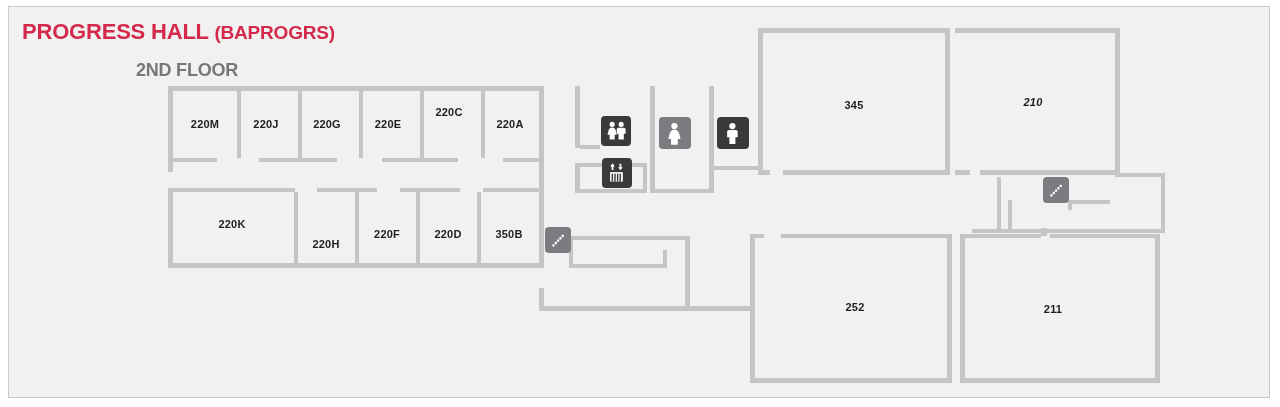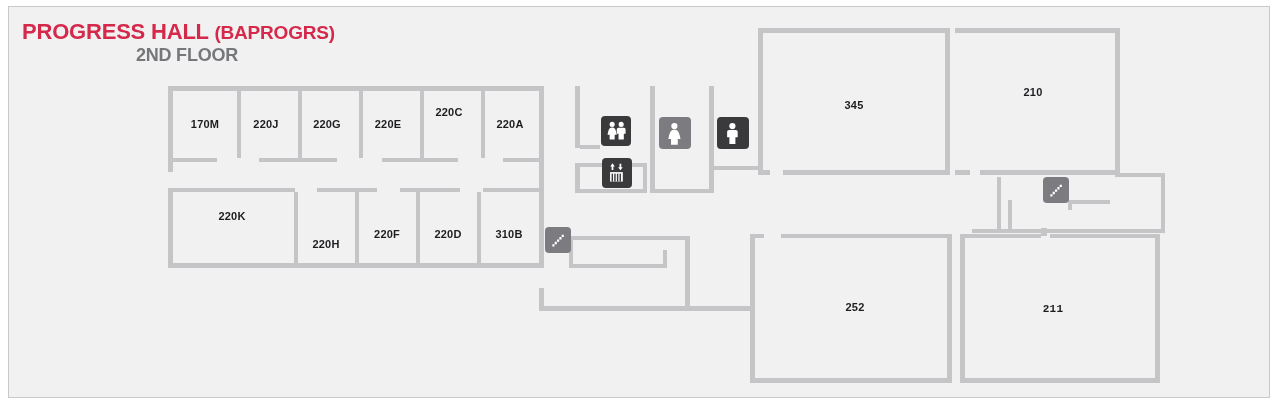--- a/index.html
+++ b/index.html
@@ -40,21 +40,21 @@
     font-weight: bold;
     color: #d4294a;
     letter-spacing: -0.2px;
     line-height: 1.05;
     white-space: nowrap;
   }
   #title-main .code {
     font-size: 19px;
   }
   #title-sub {
-    margin-top: 2px;
+    margin-top: 17px;
     font-size: 18px;
     font-weight: bold;
     color: #76777a;
     text-align: center;
     width: 330px;
     letter-spacing: -0.2px;
   }
 
   
   #plan {
@@ -163,35 +163,35 @@
       <div class="wall" style="left: 750px; top: 234px; width: 14px; height: 4px; background: rgb(197, 197, 199);"></div>
       <div class="wall" style="left: 781px; top: 234px; width: 170px; height: 4px; background: rgb(197, 197, 199);"></div>
       <div class="wall" style="left: 947px; top: 234px; width: 5px; height: 148px; background: rgb(197, 197, 199);"></div>
       <div class="wall" style="left: 750px; top: 378px; width: 202px; height: 5px; background: rgb(197, 197, 199);"></div>
       <div class="wall" style="left: 960px; top: 234px; width: 5px; height: 148px; background: rgb(197, 197, 199);"></div>
       <div class="wall" style="left: 960px; top: 378px; width: 200px; height: 5px; background: rgb(197, 197, 199);"></div>
       <div class="wall" style="left: 1155px; top: 234px; width: 5px; height: 148px; background: rgb(197, 197, 199);"></div>
       <div class="wall" style="left: 965px; top: 234px; width: 76px; height: 4px; background: rgb(197, 197, 199);"></div>
       <div class="wall" style="left: 1050px; top: 234px; width: 110px; height: 4px; background: rgb(197, 197, 199);"></div>
       <div class="wall" style="left: 1041px; top: 228px; width: 6px; height: 8px; background: rgb(197, 197, 199);"></div>
-      <div class="room-label" style="left: 205px; top: 124px;">170M</div>
+      <div class="room-label" style="left: 205px; top: 124px;">220M</div>
       <div class="room-label" style="left: 266px; top: 124px;">220J</div>
       <div class="room-label" style="left: 327px; top: 124px;">220G</div>
       <div class="room-label" style="left: 388px; top: 124px;">220E</div>
       <div class="room-label" style="left: 449px; top: 112px;">220C</div>
       <div class="room-label" style="left: 510px; top: 124px;">220A</div>
-      <div class="room-label" style="left: 232px; top: 216px;">220K</div>
+      <div class="room-label" style="left: 232px; top: 224px;">220K</div>
       <div class="room-label" style="left: 326px; top: 244px;">220H</div>
       <div class="room-label" style="left: 387px; top: 234px;">220F</div>
       <div class="room-label" style="left: 448px; top: 234px;">220D</div>
-      <div class="room-label" style="left: 509px; top: 234px;">310B</div>
+      <div class="room-label" style="left: 509px; top: 234px;">350B</div>
       <div class="room-label" style="left: 854px; top: 105px;">345</div>
-      <div class="room-label" style="left: 1033px; top: 92px;">210</div>
+      <div class="room-label" style="left: 1033px; top: 102px; font-style: italic;">210</div>
       <div class="room-label" style="left: 855px; top: 307px;">252</div>
-      <div class="room-label" style="left: 1053px; top: 309px; font-family: Liberation Mono, monospace;">211</div>
+      <div class="room-label" style="left: 1053px; top: 309px;">211</div>
       <div class="icon-box icon-dark" style="left: 616px; top: 131px; width: 30px; height: 30px; background: rgb(58, 58, 60);">
         <svg width="22" height="22" viewBox="0 0 19 20">
           <circle cx="6" cy="4" r="2.3" fill="#fff"></circle>
           <path d="M6 6.8 c2.2 0 3 1.4 3.5 3.5 l0.7 3 h-1.9 v4.4 h-4.6 v-4.4 h-1.9 l0.7 -3 c0.5 -2.1 1.3 -3.5 3.5 -3.5 z" fill="#fff"></path>
           <circle cx="14.2" cy="4" r="2.3" fill="#fff"></circle>
           <path d="M11.6 7 h5.2 a1.4 1.4 0 0 1 1.4 1.4 v4 h-1.6 v5.3 h-4.8 v-5.3 h-1.6 v-4 a1.4 1.4 0 0 1 1.4 -1.4 z" fill="#fff"></path>
         </svg>
       </div>
       <div class="icon-box icon-gray" style="left: 675px; top: 133px; width: 32px; height: 32px; background: rgb(124, 124, 128);">
         <svg width="24" height="24" viewBox="0 0 19 20">

